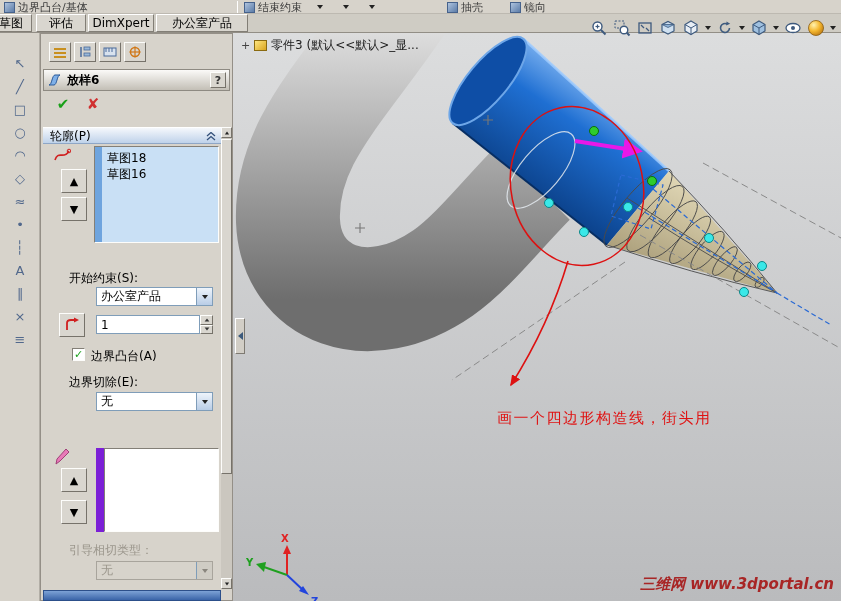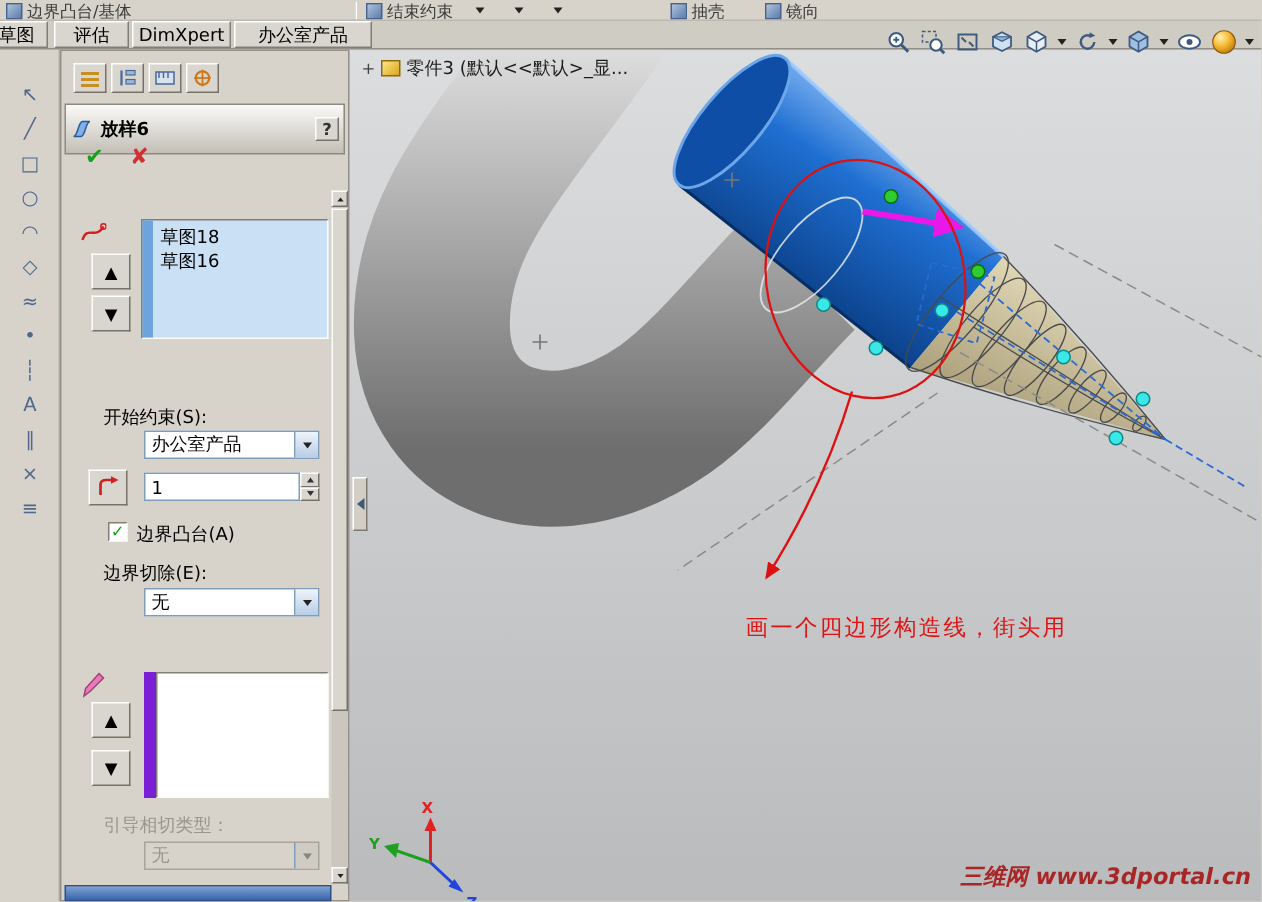--- a/index.html
+++ b/index.html
@@ -28,21 +28,21 @@
 
   
   .ltb { position:absolute; left:0; top:33px; width:40px; height:568px; background:#d7d3cb; border-right:1px solid #b2aea6; z-index:3; }
   .ltb-btn { position:absolute; left:9px; width:22px; height:21px; display:flex; align-items:center; justify-content:center; color:#51688c; font-size:13px; }
 
   
   .pm { position:absolute; left:40px; top:33px; width:193px; height:568px; background:#d7d3cb; border:1px solid #948f87; z-index:3; }
   .btn3d { background:#d9d6cf; border:1px solid; border-color:#fdfdfb #76726a #76726a #fdfdfb; }
   .sunken { border:1px solid; border-color:#837f77 #fdfdfb #fdfdfb #837f77; }
   .pmtab { width:22px; height:20px; display:flex; align-items:center; justify-content:center; }
-  .pm-title { position:absolute; left:2px; top:35px; width:187px; height:22px; background:linear-gradient(#fbfaf8,#c3bfb6); border:1px solid #8e8a82; display:flex; align-items:center; gap:4px; padding:16px 3px; }
+  .pm-title { position:absolute; left:2px; top:35px; width:187px; height:22px; background:linear-gradient(#fbfaf8,#c3bfb6); border:1px solid #8e8a82; display:flex; align-items:center; gap:4px; padding:4px 3px; }
   .pm-title .t { font-weight:bold; font-size:12px; flex:1; }
   .helpbtn { width:16px; height:16px; font-size:11px; font-weight:bold; display:flex; align-items:center; justify-content:center; color:#333; }
   .okx { position:absolute; top:60px; width:24px; height:20px; display:flex; align-items:center; justify-content:center; font-size:15px; font-weight:bold; }
   .sech { position:absolute; left:2px; width:178px; height:17px; line-height:17px; padding-left:7px; background:linear-gradient(#f5f8fc,#bfd2ea); border-top:1px solid #fff; border-bottom:1px solid #8ea6c6; font-size:12px; }
   .sech .chev { position:absolute; right:5px; top:4px; }
   .pmlabel { position:absolute; left:28px; font-size:12px; color:#000; white-space:nowrap; }
   .pmlabel.dis { color:#9b968c; }
   .combo { position:absolute; left:55px; width:117px; height:19px; background:#fff; border:1px solid #7f9db9; display:flex; align-items:center; }
   .combo .val { flex:1; padding-left:4px; font-size:12px; white-space:nowrap; overflow:hidden; }
   .combo .ddb { width:16px; height:100%; background:linear-gradient(#eef4fb,#b9cde6); border-left:1px solid #7f9db9; display:flex; align-items:center; justify-content:center; }
@@ -269,31 +269,37 @@
       <svg width="16" height="16">
           <path d="M2,13 C5,13 5,3 8,3 L13,3 C10,3 10,13 7,13 z" fill="#7fb0e8" stroke="#2a5a9a" stroke-width="1"></path>
         </svg>
       <span class="t">放样6</span>
       <span class="helpbtn btn3d">?</span>
     </div>
 
     <span class="okx" style="left:10px;color:#18a018">✔</span>
     <span class="okx" style="left:40px;color:#d03030">✘</span>
 
+    <div class="sech" style="top:93px">
+      <span>轮廓(P)</span>
+      <svg class="chev" width="10" height="9">
+          <path d="M1,4 L5,0.5 L9,4 M1,8 L5,4.5 L9,8" fill="none" stroke="#33507a" stroke-width="1.3"></path>
+        </svg>
+    </div>
     <svg style="position:absolute;left:12px;top:114px" width="18" height="16">
         <path d="M2,12 C5,2 11,12 16,3" fill="none" stroke="#d02020" stroke-width="1.6"></path>
         <circle cx="16" cy="3" r="1.8" fill="none" stroke="#d02020"></circle>
       </svg>
     <div class="arrbtn btn3d" style="top:135px">
         <span>▲</span>
       </div>
     <div class="arrbtn btn3d" style="top:163px">
         <span>▼</span>
       </div>
-    <div class="listbox sunken" style="left:53px;top:112px;width:125px;height:80px;background:#c9e0f5">
+    <div class="listbox sunken" style="left:53px;top:112px;width:125px;height:97px;background:#c9e0f5">
       <div style="position:absolute;left:0;top:0;width:7px;height:100%;background:#6ea4de"></div>
       <div style="position:absolute;left:12px;top:3px">草图18</div>
       <div style="position:absolute;left:12px;top:19px">草图16</div>
     </div>
 
     <div class="pmlabel" style="top:236px">开始约束(S):</div>
     <div class="combo" style="top:253px">
       <span class="val">办公室产品</span>
       <span class="ddb">
           <i class="tri-d"></i>

